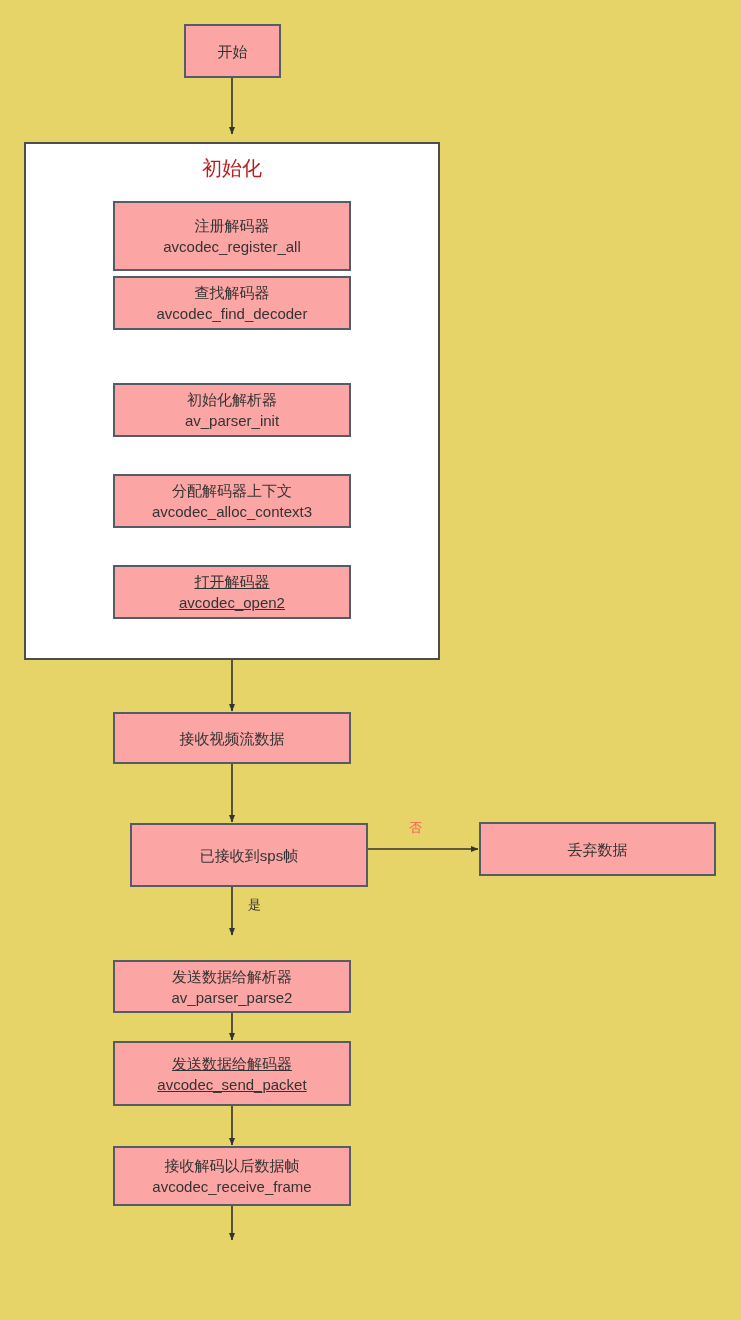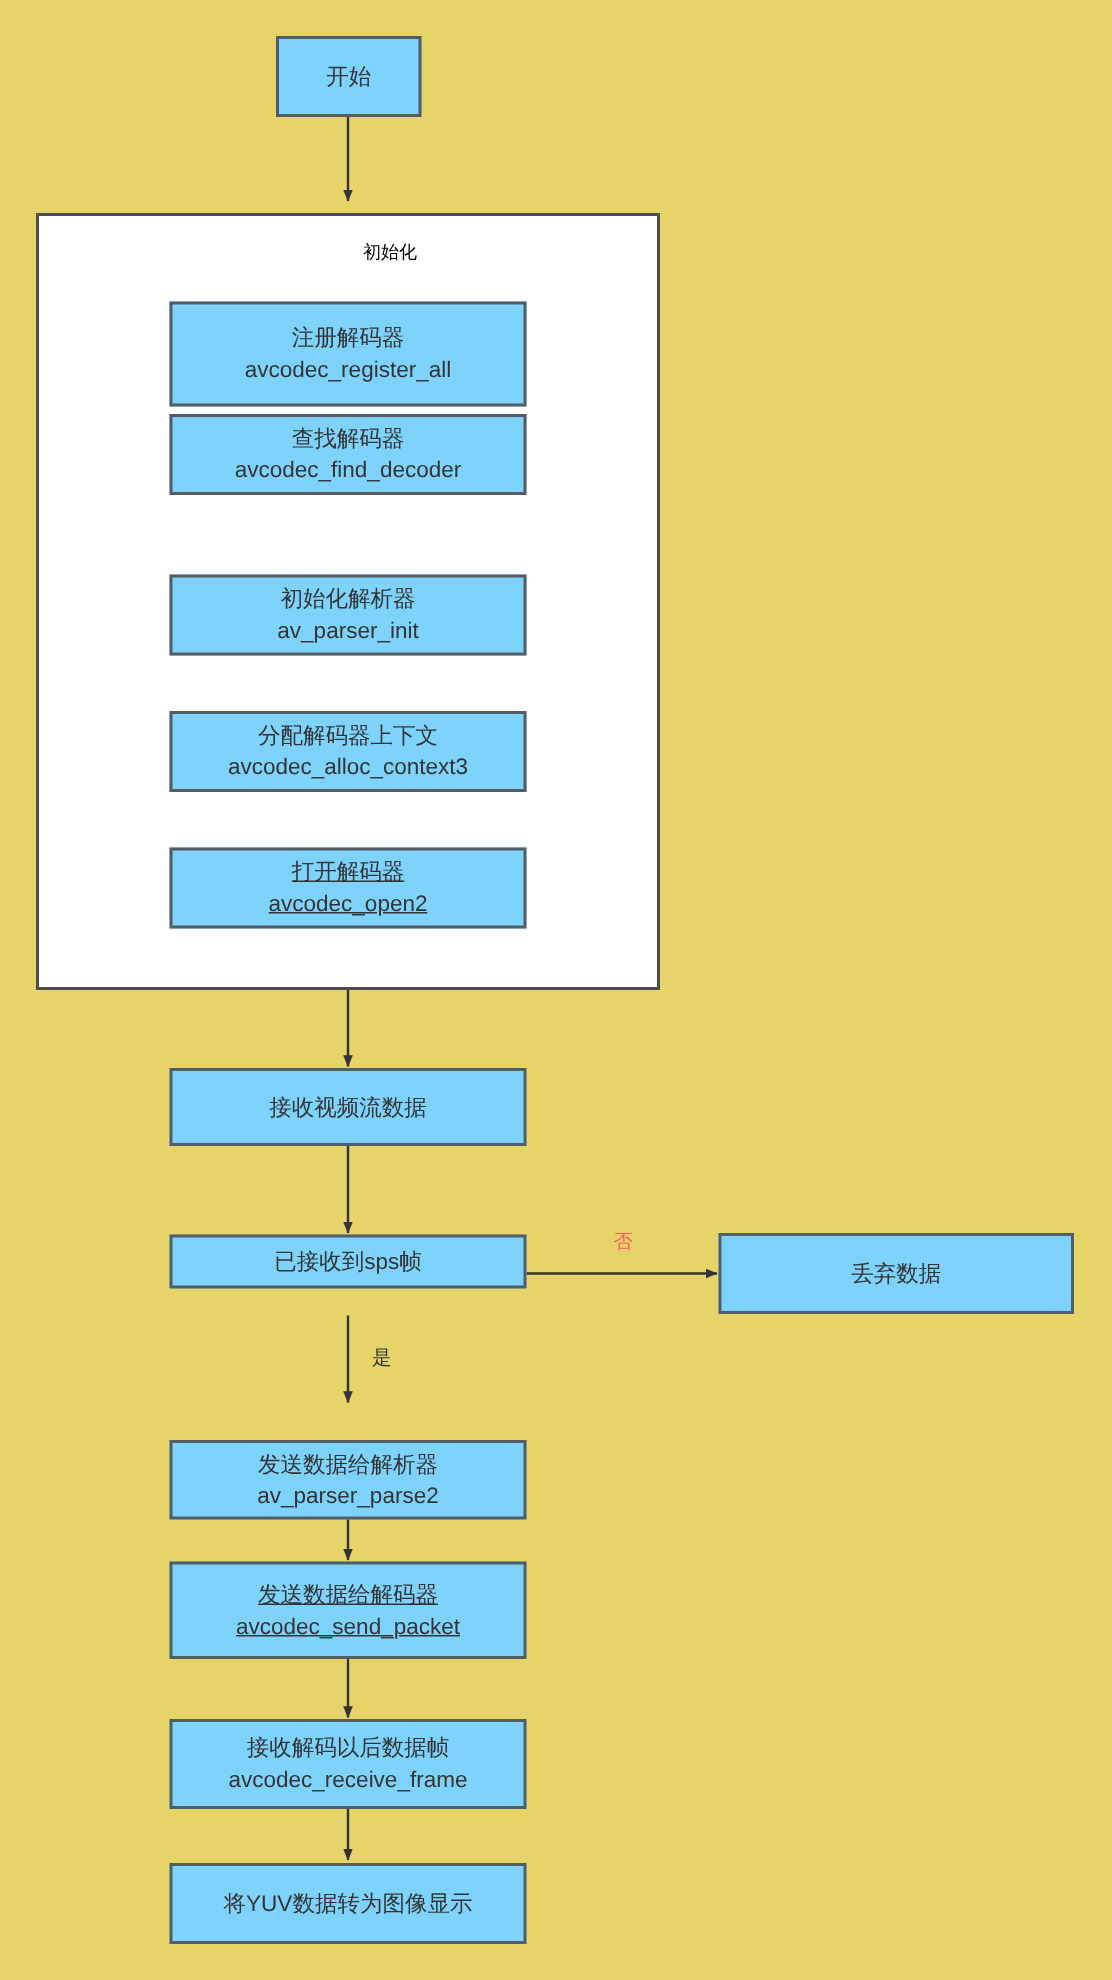--- a/index.html
+++ b/index.html
@@ -16,21 +16,21 @@
   }
   #canvas {
     position: absolute;
     left: 0; top: 0;
     width: 741px;
     height: 1320px;
   }
   .node {
     position: absolute;
     box-sizing: border-box;
-    background: #7dd3fc;
+    background: #fca5a5;
     border: 2px solid #545c66;
     display: flex;
     flex-direction: column;
     align-items: center;
     justify-content: center;
     color: #333333;
     font-size: 15px;
     line-height: 21px;
     text-align: center;
     white-space: nowrap;
@@ -42,25 +42,24 @@
     position: absolute;
     box-sizing: border-box;
     background: #ffffff;
     border: 2px solid #4d4d4d;
   }
   .group-title {
     position: absolute;
     left: 0;
     right: 0;
     text-align: center;
-    color: #000000;
-    font-size: 12px;
+    color: #b91c1c;
+    font-size: 20px;
     line-height: 20px;
     white-space: nowrap;
-    padding-left: 28px;
   }
   .edge-label {
     position: absolute;
     font-size: 13px;
     line-height: 16px;
     white-space: nowrap;
   }
   .edge-label.yes { color: #333333; }
   .edge-label.no  { color: #fa5c5c; }
   svg.links {
@@ -137,21 +136,21 @@
 
   <div class="node" style="left:113px; top:565px; width:238px; height:54px;text-decoration:underline;">
     <span>打开解码器</span>
     <span class="ln2">avcodec_open2</span>
   </div>
 
   <div class="node" style="left:113px; top:712px; width:238px; height:52px;">
     <span>接收视频流数据</span>
   </div>
 
-  <div class="node" style="left:113px; top:823px; width:238px; height:36px;">
+  <div class="node" style="left:130px; top:823px; width:238px; height:64px;">
     <span>已接收到sps帧</span>
   </div>
 
   <div class="node" style="left:479px; top:822px; width:237px; height:54px;">
     <span>丢弃数据</span>
   </div>
 
   <div class="edge-label no" style="left:409px; top:820px;">否</div>
 
   <div class="edge-label yes" style="left:248px; top:897px;">是</div>
@@ -164,17 +163,14 @@
   <div class="node" style="left:113px; top:1041px; width:238px; height:65px;text-decoration:underline;">
     <span>发送数据给解码器</span>
     <span class="ln2">avcodec_send_packet</span>
   </div>
 
   <div class="node" style="left:113px; top:1146px; width:238px; height:60px;">
     <span>接收解码以后数据帧</span>
     <span class="ln2">avcodec_receive_frame</span>
   </div>
 
-  <div class="node" style="left:113px; top:1242px; width:238px; height:54px;">
-    <span>将YUV数据转为图像显示</span>
-  </div>
 
 </div>
 
 </body></html>

